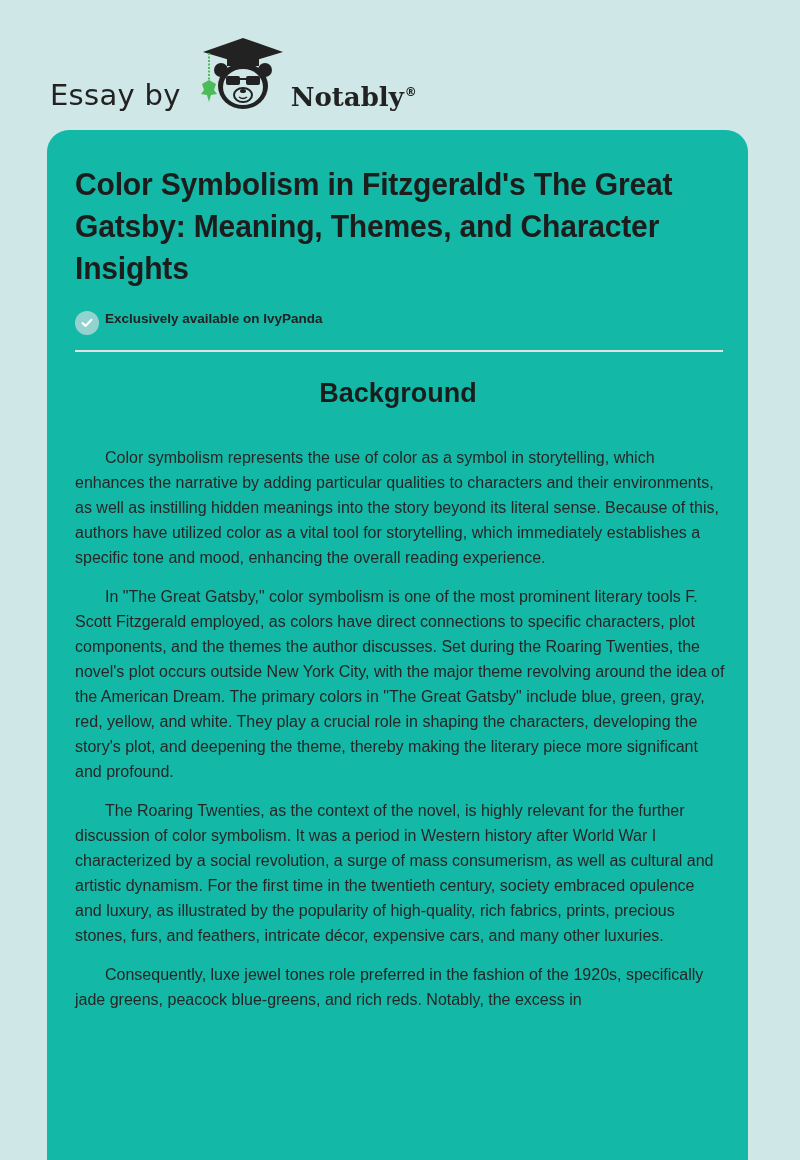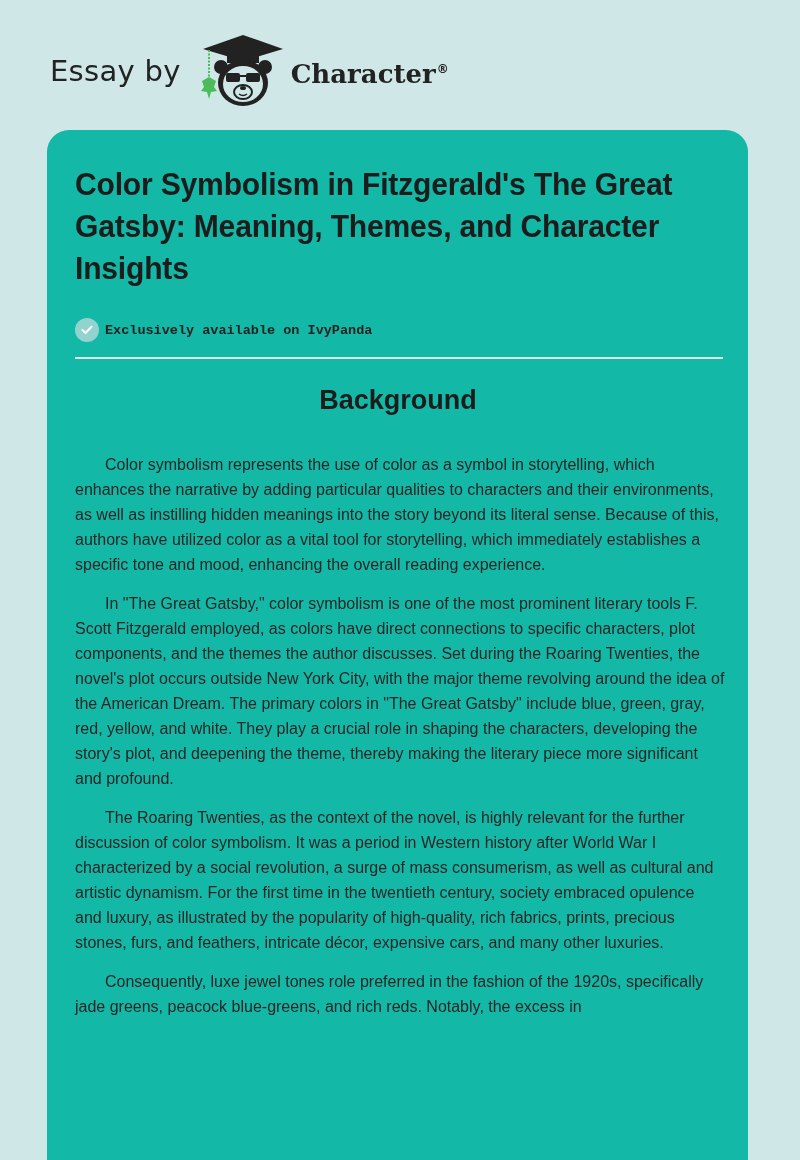--- a/index.html
+++ b/index.html
@@ -14,21 +14,21 @@
       color: #1f1f1f;
       position: relative;
       overflow: hidden;
     }
     .brand {
       position: absolute;
       left: 50px;
       top: 28px;
       height: 84px;
       display: flex;
-      align-items: center;
+      align-items: flex-end;
     }
     .brand-prefix {
       font-family: "DejaVu Sans", sans-serif;
       font-size: 29px;
       color: #222;
       letter-spacing: 0.3px;
       margin-right: 18px;
       margin-top: 2px;
     }
     .logo {
@@ -70,23 +70,21 @@
       line-height: 42px;
       color: #1c1c1c;
       margin: 0;
       letter-spacing: -0.2px;
       transform: scaleX(0.97);
       transform-origin: left;
       width: 620px;
     }
     .exclusive {
       display: flex;
-      align-items: center;
-      margin-top: 28px;
-      font-family: Liberation Mono, monospace;
+      margin-top: 21px;
     }
     .check-badge {
       width: 24px;
       height: 24px;
       border-radius: 50%;
       background: #93d3cf;
       display: flex;
       align-items: center;
       justify-content: center;
       margin-right: 6px;
@@ -141,21 +139,21 @@
     <ellipse cx="44" cy="53" rx="20" ry="18" fill="#cfe7e7"></ellipse>
 
     <rect x="27" y="42" width="14" height="9" rx="2" fill="#222"></rect>
     <rect x="47" y="42" width="14" height="9" rx="2" fill="#222"></rect>
     <rect x="40" y="44" width="8" height="2" fill="#222"></rect>
 
     <ellipse cx="44" cy="61" rx="9" ry="7" fill="none" stroke="#222" stroke-width="2"></ellipse>
     <ellipse cx="44" cy="57" rx="3" ry="2" fill="#222"></ellipse>
     <path d="M40,63 Q44,66 48,63" fill="none" stroke="#222" stroke-width="1.5"></path>
   </svg>
-  <span class="brand-name"><span>Character</span><span class="brand-reg">®</span></span>
+  <span class="brand-name"><span>Notably</span><span class="brand-reg">®</span></span>
 </div>
 
 <div class="card">
   <div class="card-inner">
     <h1 class="title">Color Symbolism in Fitzgerald's The Great Gatsby: Meaning, Themes, and Character Insights</h1>
 
     <div class="exclusive">
       <span class="check-badge">
         <svg width="12" height="10" viewBox="0 0 12 10" xmlns="http://www.w3.org/2000/svg">
           <path d="M1.5,5 L4.5,8 L10.5,1.8" fill="none" stroke="#ffffff" stroke-width="2" stroke-linecap="round" stroke-linejoin="round"></path>

